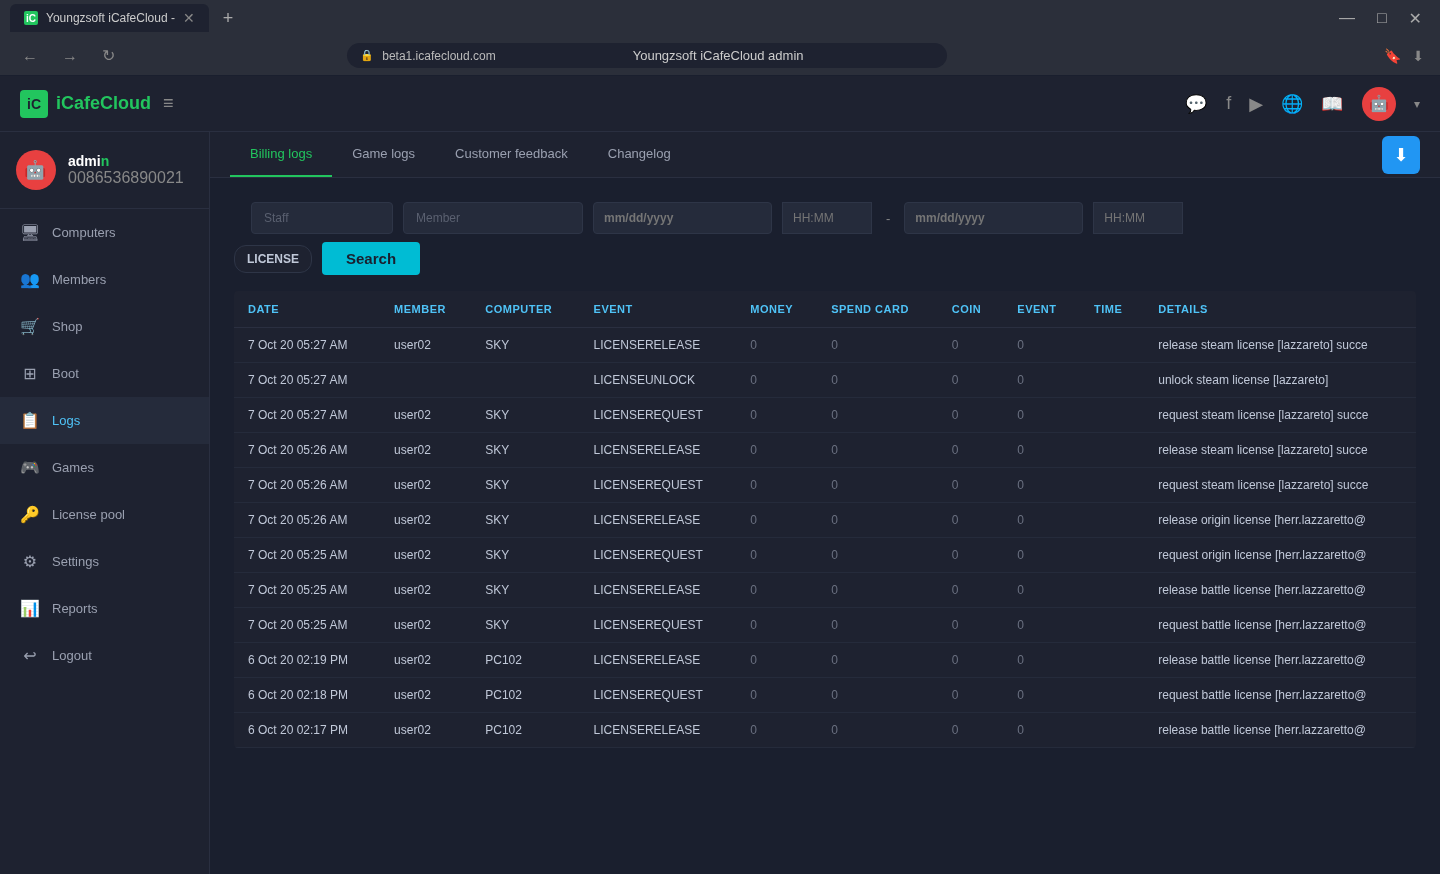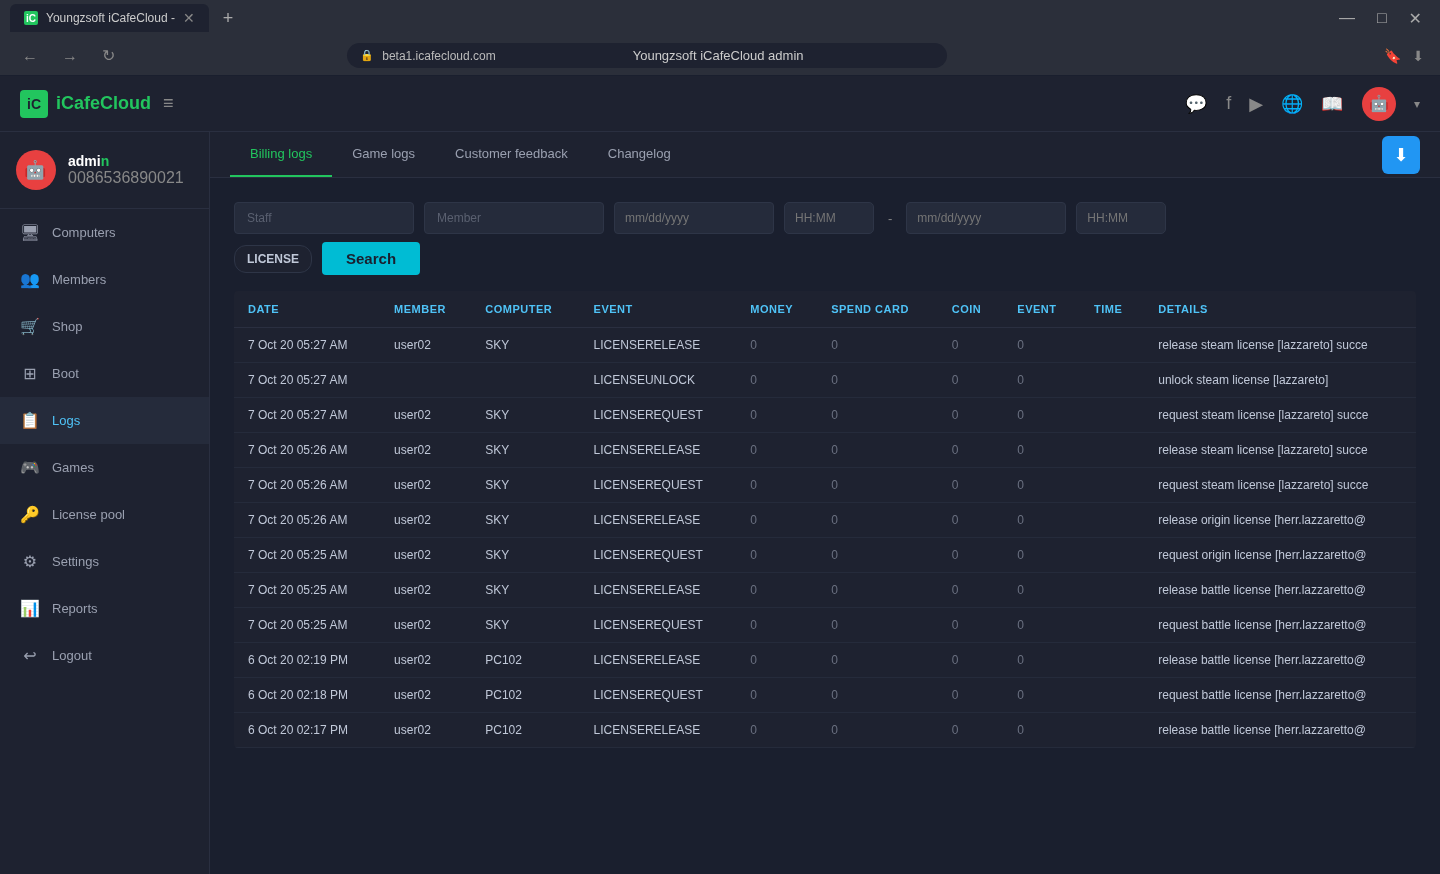--- a/index.html
+++ b/index.html
@@ -56,24 +56,24 @@
     .tab-action { margin-left: auto; }
     .download-btn { background: #2196f3; color: white; border: none; border-radius: 6px; width: 38px; height: 38px; display: flex; align-items: center; justify-content: center; cursor: pointer; font-size: 18px; }
 
     
     .content-area { padding: 24px; }
 
     
     .filter-row { display: flex; align-items: center; gap: 10px; margin-bottom: 8px; flex-wrap: wrap; }
     .filter-input { background: #252b3b; border: 1px solid #2e3547; border-radius: 4px; padding: 8px 12px; color: #c0c8d8; font-size: 12px; outline: none; }
     .filter-input::placeholder { color: #5a6070; }
-    .staff-input { width: 180px; }
+    .staff-input { width: 142px; margin-left: 17px; }
     .member-input { width: 180px; }
-    .date-input { background: #252b3b; border: 1px solid #2e3547; border-radius: 4px; padding: 8px 10px; color: #c0c8d8; font-size: 12px; outline: none; width: 160px; }
-    .time-input { background: #252b3b; border: 1px solid #2e3547; border-radius: 5px; padding: 8px 10px; color: #c0c8d8; font-size: 12px; outline: none; width: 90px; }
+    .date-input { background: #252b3b; border: 1px solid #2e3547; border-radius: 4px; padding: 8px 10px; color: #c0c8d8; font-size: 12px; outline: none; width: 179px; font-weight: bold; }
+    .time-input { background: #252b3b; border: 1px solid #2e3547; border-radius: 0; padding: 8px 10px; color: #c0c8d8; font-size: 12px; outline: none; width: 90px; }
     .separator { color: #888; padding: 0 4px; }
 
     
     .filter-row2 { display: flex; align-items: center; gap: 10px; margin-bottom: 16px; }
     .license-badge { background: #1e2230; border: 1px solid #2e3547; border-radius: 12px; padding: 6px 12px; color: #c0c8d8; font-size: 12px; font-weight: bold; }
     .search-btn { background: #00bcd4; color: #1a1f2e; border: none; border-radius: 4px; padding: 8px 24px; font-size: 15px; font-weight: bold; cursor: pointer; }
 
     
     .table-container { background: #1e2230; border-radius: 4px; overflow-x: auto; }
     table { width: 100%; border-collapse: collapse; }

